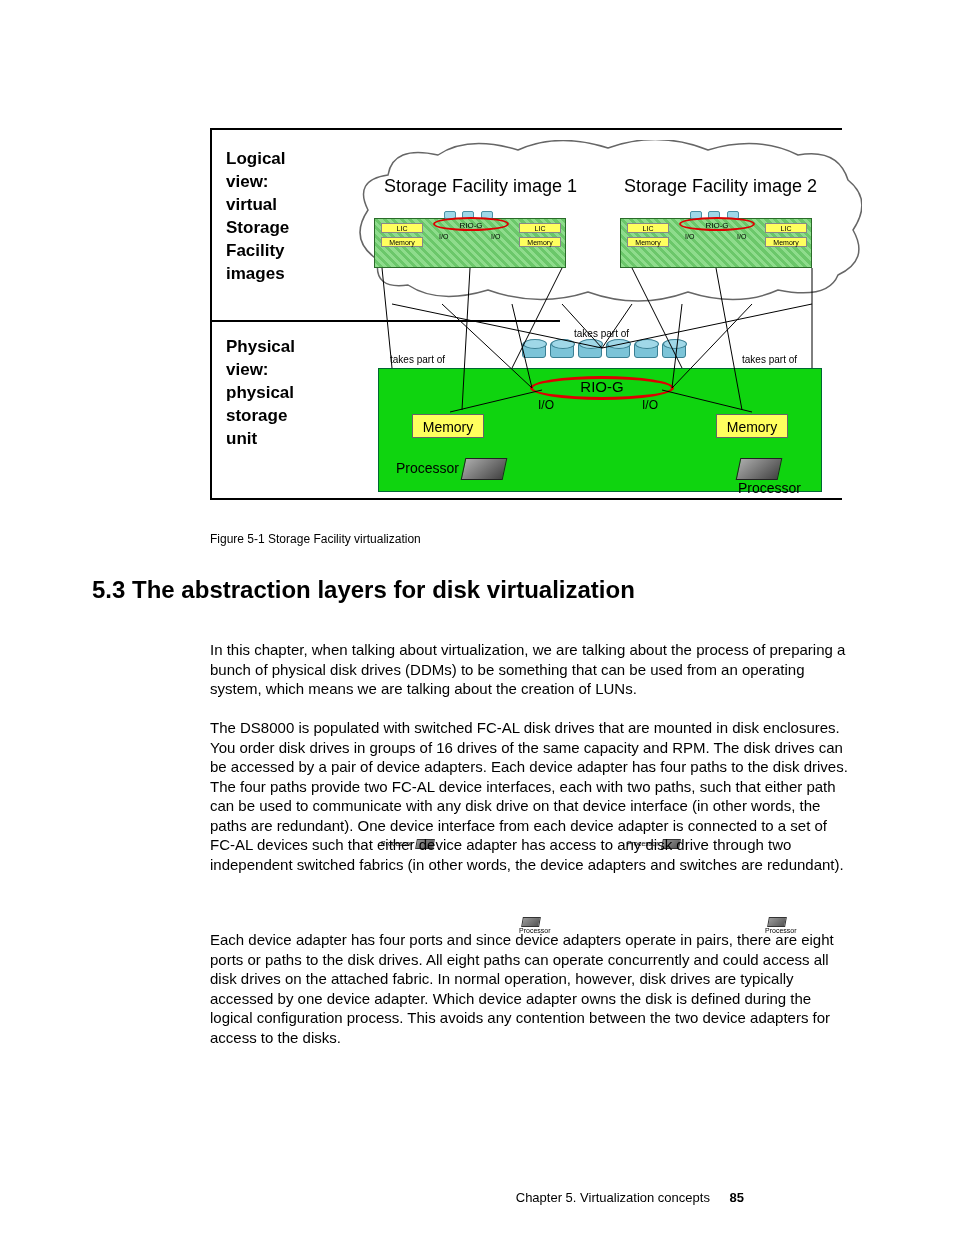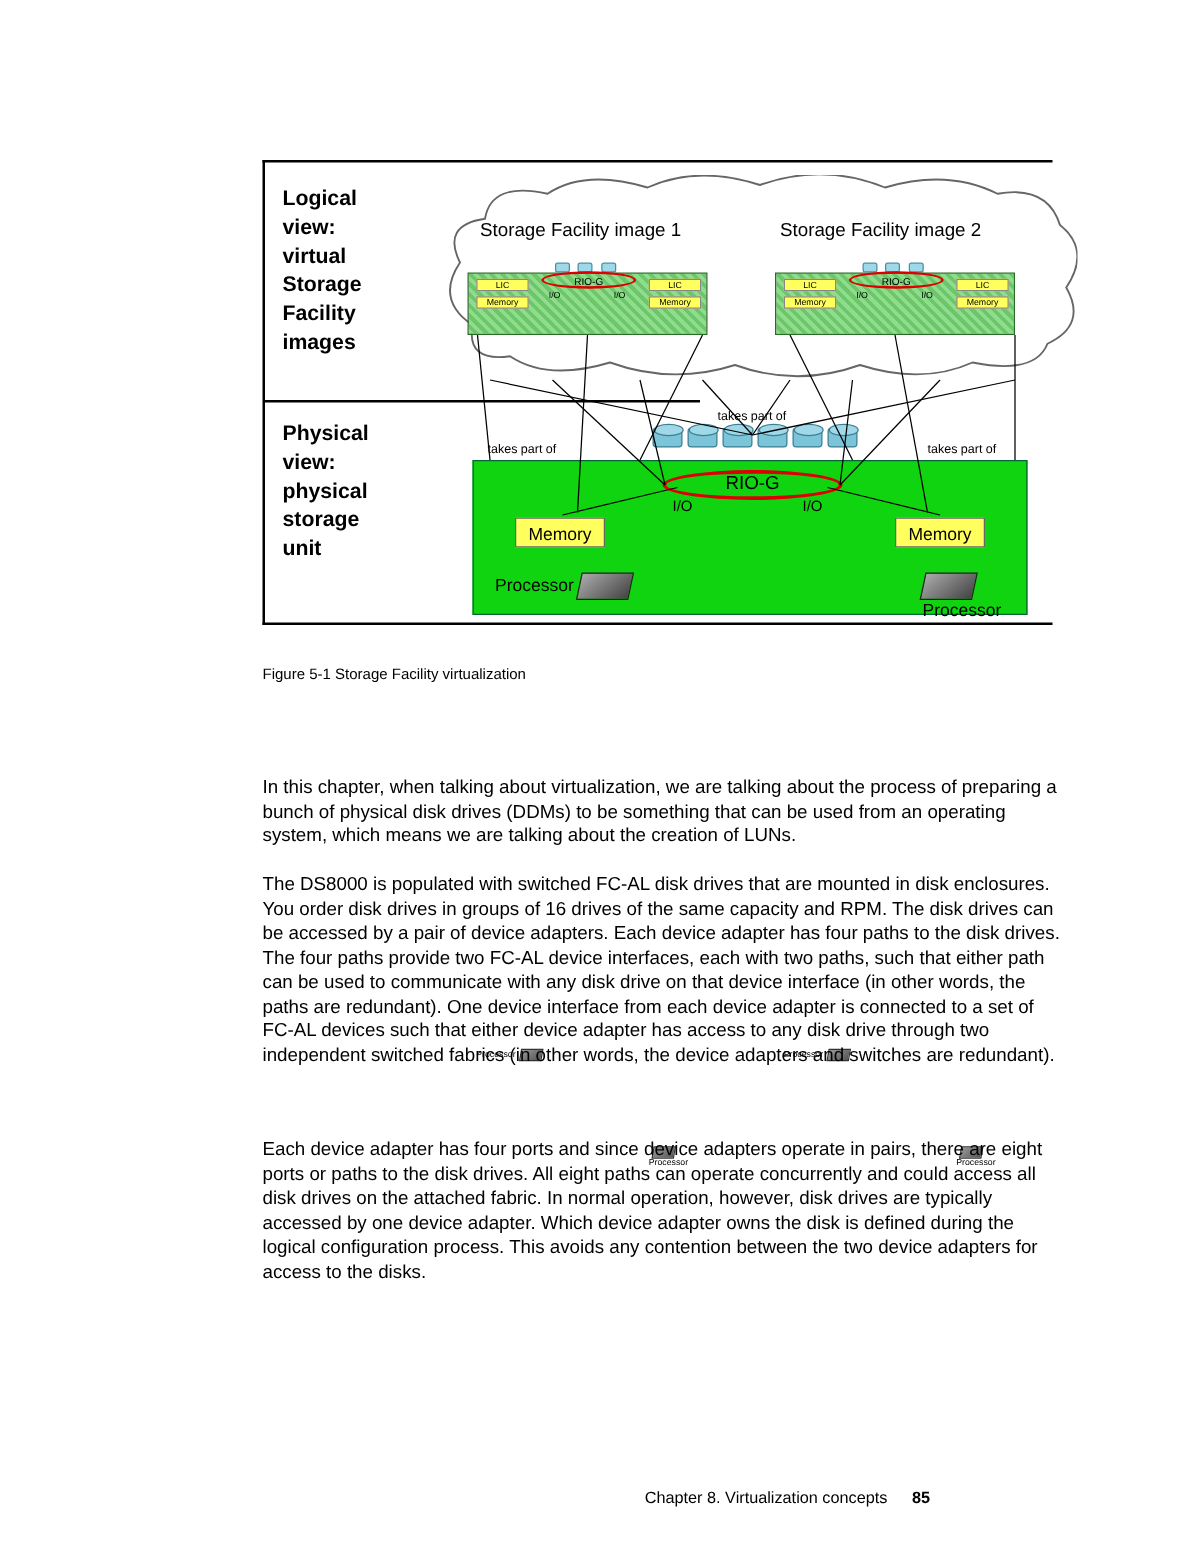--- a/index.html
+++ b/index.html
@@ -21,21 +21,21 @@
     border-bottom: 2px solid #000;
   }
   .label-col { position:absolute; left: 14px; width: 130px; font-weight: bold; font-size: 17px; line-height: 1.35; }
   .label-logical { top: 18px; }
   .label-physical { top: 206px; }
   .divider { position:absolute; left:0; top: 190px; width: 348px; height: 2px; background:#000;}
   .cloud-outline {
     position:absolute; left: 146px; top: 10px; width: 504px; height: 168px;
   }
   .cloud-outline svg { width:100%; height:100%; }
-  .sfi-title { position:absolute; top: 46px; font-size: 15px; color:#000; }
+  .sfi-title { position:absolute; top: 46px; font-size: 18px; color:#000; }
   .sfi1 { left: 172px; }
   .sfi2 { left: 412px; }
   .sfi-box {
     position:absolute; top: 88px; width: 192px; height: 50px;
     background: repeating-linear-gradient(45deg,#8edc8c,#8edc8c 3px,#6bc76a 3px,#6bc76a 6px);
     border: 1px solid #2a6b29;
   }
   .sfi-box1 { left: 162px; }
   .sfi-box2 { left: 408px; }
   .mini-cyl { display:inline-block; width:12px; height:8px; background:#9fd8e8; border-radius:2px; margin:0 1px; border:1px solid #4a90a4;}
@@ -69,21 +69,21 @@
   .rio-g-circle { position:absolute; left:318px; top:246px; width:144px; height:24px; border:3px solid #d00; border-radius:50%;}
   .iolab { position:absolute; top:268px; font-size:12px;}
   .iolab.io1{left:326px;} .iolab.io2{left:430px;}
   .mem-box { position:absolute; top:284px; width:72px; height:24px; background:#ffff5e; border:1px solid #666; font-size:14px; text-align:center; line-height:24px;}
   .mem-box.mb1{left:200px;} .mem-box.mb2{left:504px;}
   .proc-box { position:absolute; top:328px; font-size:14px;}
   .proc-box.pb1{left:184px;} .proc-box.pb2{left:526px;}
   .proc-chip-l { display:inline-block; width:42px; height:22px; background:linear-gradient(135deg,#aaa,#444); border:1px solid #222; transform:skew(-12deg); vertical-align:middle;}
   .figure-caption { position:absolute; left:210px; top:532px; font-size:12px; }
   .section-head { position:absolute; left:92px; top:576px; font-size:24px; font-weight:bold;}
-  .body-text { position:absolute; left:210px; width:640px; font-size:15px; line-height:1.3; color:#000;}
+  .body-text { position:absolute; left:210px; width:640px; font-size:15px; line-height:1.3; color:#000;margin-top:20px;}
   .p1{top:620px;} .p2{top:698px;} .p3{top:910px;}
   .footer { position:absolute; bottom:30px; right:80px; font-size:13px;}
   .footer .chap { display:inline; }
   .footer .pg { font-weight:bold; margin-left:16px;}
   .conn-lines { position:absolute; left:0; top:0; width:632px; height:372px; pointer-events:none;}
 </style>
 </head>
 <body>
 
 <div class="page">
@@ -201,23 +201,24 @@
       <line x1="470" y1="174" x2="460" y2="258" stroke="#000" stroke-width="1"></line>
       <line x1="540" y1="174" x2="460" y2="258" stroke="#000" stroke-width="1"></line>
       <line x1="238" y1="282" x2="330" y2="260" stroke="#000" stroke-width="1"></line>
       <line x1="540" y1="282" x2="450" y2="260" stroke="#000" stroke-width="1"></line>
     </svg>
 
   </div>
 
   <div class="figure-caption">Figure 5-1   Storage Facility virtualization</div>
 
+  <div class="section-head">5.3  The abstraction layers for disk virtualization</div>
 
   <div class="body-text p1">In this chapter, when talking about virtualization, we are talking about the process of preparing a bunch of physical disk drives (DDMs) to be something that can be used from an operating system, which means we are talking about the creation of LUNs.</div>
   <div class="body-text p2">The DS8000 is populated with switched FC-AL disk drives that are mounted in disk enclosures. You order disk drives in groups of 16 drives of the same capacity and RPM. The disk drives can be accessed by a pair of device adapters. Each device adapter has four paths to the disk drives. The four paths provide two FC-AL device interfaces, each with two paths, such that either path can be used to communicate with any disk drive on that device interface (in other words, the paths are redundant). One device interface from each device adapter is connected to a set of FC-AL devices such that either device adapter has access to any disk drive through two independent switched fabrics (in other words, the device adapters and switches are redundant).</div>
   <div class="body-text p3">Each device adapter has four ports and since device adapters operate in pairs, there are eight ports or paths to the disk drives. All eight paths can operate concurrently and could access all disk drives on the attached fabric. In normal operation, however, disk drives are typically accessed by one device adapter. Which device adapter owns the disk is defined during the logical configuration process. This avoids any contention between the two device adapters for access to the disks.</div>
 
   <div class="footer">
-    <span class="chap">Chapter 8. Virtualization concepts</span>
+    <span class="chap">Chapter 5. Virtualization concepts</span>
     <span class="pg">85</span>
   </div>
 
 </div>
 
 </body></html>

